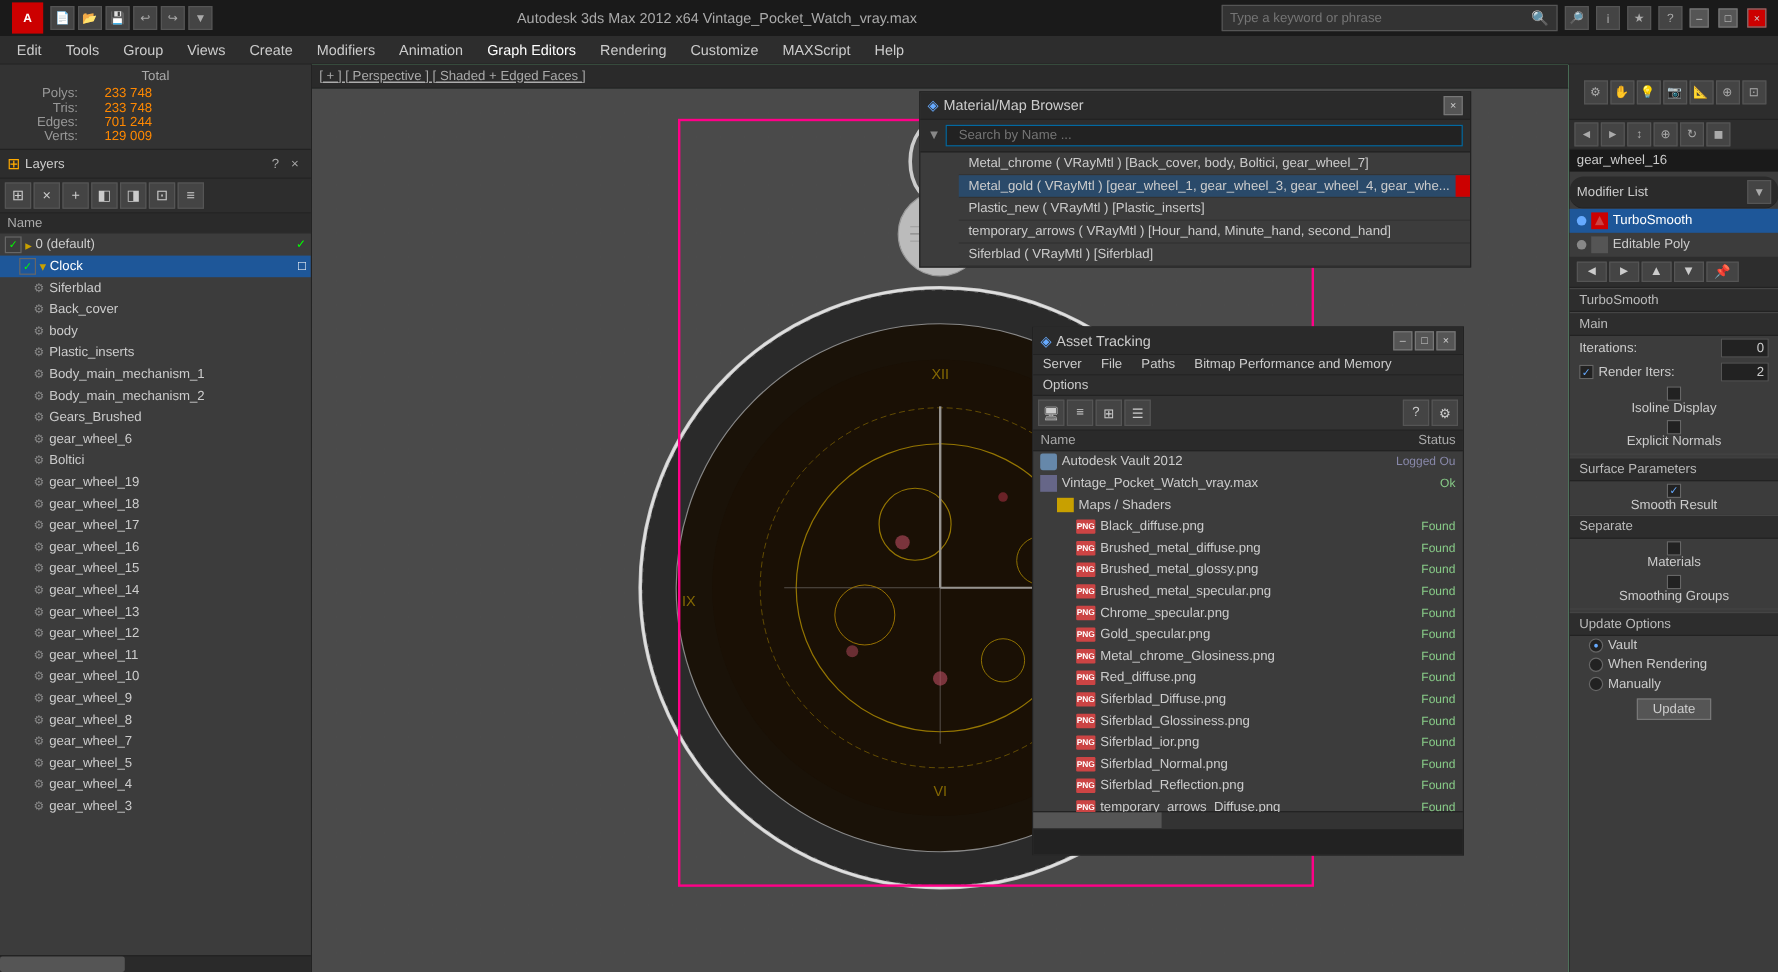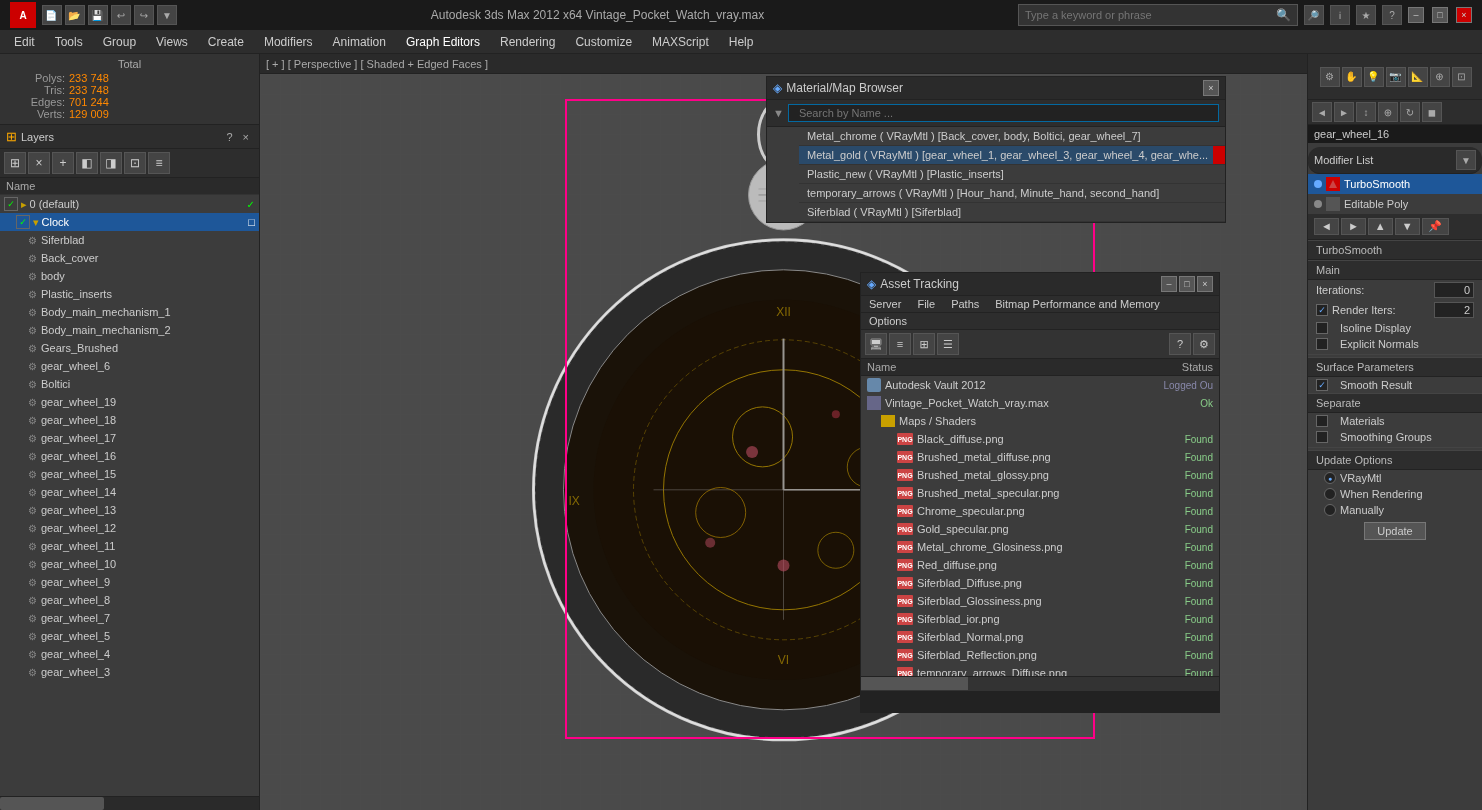--- a/index.html
+++ b/index.html
@@ -90,21 +90,21 @@
     }
 
     
     #stats {
       padding: 4px 20px;
       background: #333;
       border-bottom: 1px solid #222;
     }
     #stats .stat-row { display: flex; gap: 4px; font-size: 11px; }
     #stats .stat-label { color: #999; width: 45px; text-align: right; }
-    #stats .stat-value { color: #f80; }
+    #stats .stat-value { color: #f80; margin-left: 18px; }
     #stats .stat-total { color: #aaa; text-align: center; font-size: 11px; margin-bottom: 2px; }
 
     
     #layer-toolbar {
       background: #2d2d2d;
       padding: 3px 4px;
       display: flex;
       gap: 2px;
       border-bottom: 1px solid #222;
     }
@@ -155,20 +155,21 @@
       color: #0f0;
       flex-shrink: 0;
     }
 
     
     #viewport {
       flex: 1;
       background: #86efac;
       position: relative;
       overflow: hidden;
+      text-decoration: underline;
     }
     #viewport-bg {
       width: 100%;
       height: 100%;
       background: #4a4a4a;
       display: flex; align-items: center; justify-content: center;
     }
     
     .selection-box {
       position: absolute;
@@ -249,21 +250,22 @@
       font-size: 11px;
       padding: 1px 3px;
       text-align: right;
     }
     .ts-checkbox-row {
       display: flex;
       align-items: center;
       padding: 2px 8px;
       font-size: 11px;
       color: #ccc;
-      gap: 12px;
+      gap: 0;
+      flex-direction: column;
     }
     .ts-checkbox {
       width: 12px; height: 12px;
       border: 1px solid #666;
       background: #222;
       display: flex; align-items: center; justify-content: center;
       flex-shrink: 0;
     }
     .ts-checkbox.checked::after { content: '✓'; font-size: 9px; color: #6af; }
     .ts-radio-row {
@@ -1140,21 +1142,21 @@
       </div>
 
       <div class="ts-separator"></div>
 
       <div class="ts-section-header">
         <span>Update Options</span>
       </div>
 
       <div class="ts-radio-row">
         <div class="ts-radio checked"></div>
-        <span>VRayMtl</span>
+        <span>Vault</span>
       </div>
 
       <div class="ts-radio-row">
         <div class="ts-radio"></div>
         <span>When Rendering</span>
       </div>
 
       <div class="ts-radio-row">
         <div class="ts-radio"></div>
         <span>Manually</span>

